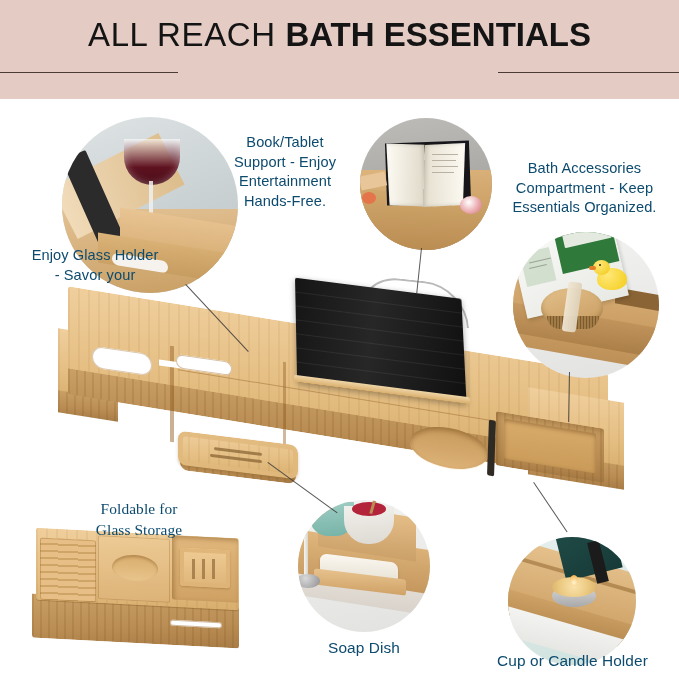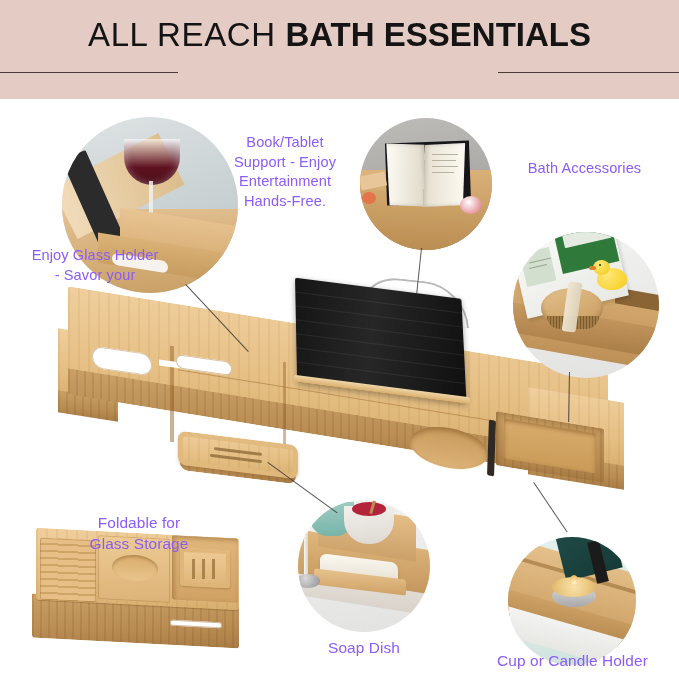--- a/index.html
+++ b/index.html
@@ -26,21 +26,21 @@
     position:absolute;left:0;top:56px;width:679px;text-align:center;
     font-size:28px;line-height:32px;letter-spacing:.8px;color:#141414;
     font-weight:300;white-space:nowrap;
   }
   .rule{position:absolute;height:1px;background:#4a3b36;top:72px;}
   .rule.left{left:0;width:178px;}
   .rule.right{left:498px;width:181px;}
 
   
   .label{
-    position:absolute;text-align:center;color:#8b5cf6;
+    position:absolute;text-align:center;color:#0c4a6e;
     font-size:14.6px;line-height:19.5px;font-weight:400;letter-spacing:.1px;
   }
   .label.big{font-size:15.4px;line-height:21px;}
 
   
   .inset{position:absolute;border-radius:50%;overflow:hidden;}
   .inset .ph{position:absolute;inset:0;}
 
   
   .leader{position:absolute;transform-origin:0 0;height:1px;background:#3a3a3a;opacity:.85;}
@@ -372,23 +372,25 @@
 
   <div class="label" style="left:212px;top:133px;width:146px;">
     <div>Book/Tablet</div>
     <div>Support - Enjoy</div>
     <div>Entertainment</div>
     <div>Hands-Free.</div>
   </div>
 
   <div class="label" style="left:490px;top:159px;width:189px;">
     <div>Bath Accessories</div>
-  </div>
-
-  <div class="label big" style="left:46px;top:512px;width:186px;">
+    <div>Compartment - Keep</div>
+    <div>Essentials Organized.</div>
+  </div>
+
+  <div class="label big" style="left:46px;top:498px;width:186px;font-family:Liberation Serif, serif;">
     <div>Foldable for</div>
     <div>Glass Storage</div>
   </div>
 
   <div class="label big" style="left:284px;top:637px;width:160px;">
     <div>Soap Dish</div>
   </div>
 
   <div class="label big" style="left:470px;top:650px;width:205px;">
     <div>Cup or Candle Holder</div>

